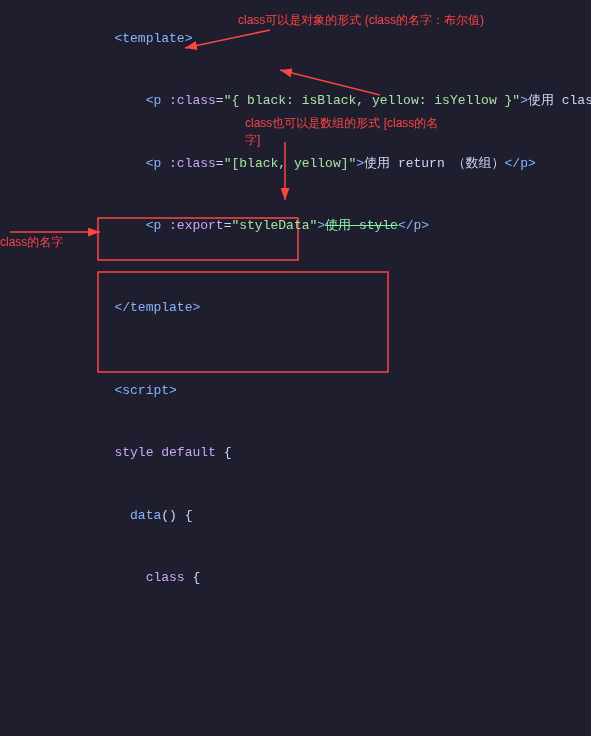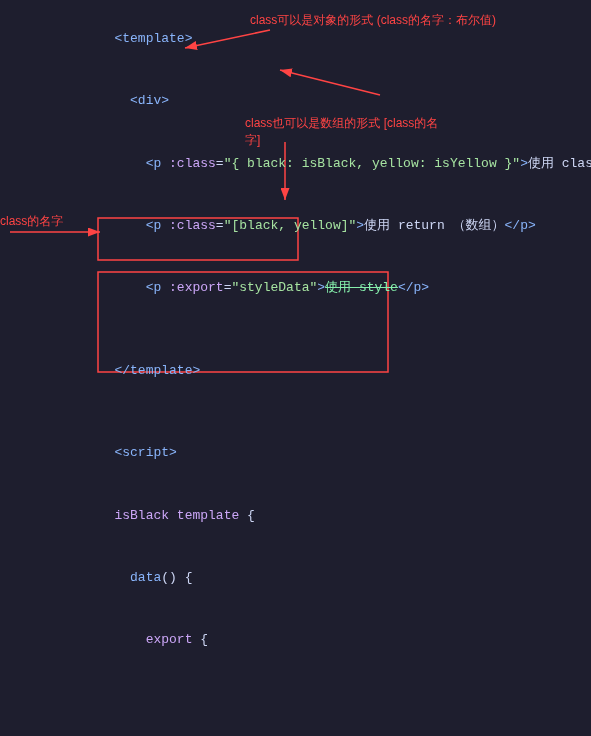--- a/index.html
+++ b/index.html
@@ -88,48 +88,42 @@
 
     <line x1="10" y1="232" x2="100" y2="232" stroke="#ff4444" stroke-width="1.5" marker-end="url(#arrowhead)"></line>
 
     <rect x="98" y="218" width="200" height="42" fill="none" stroke="#ff4444" stroke-width="1.5"></rect>
 
     <rect x="98" y="272" width="290" height="100" fill="none" stroke="#ff4444" stroke-width="1.5"></rect>
 
     <line x1="285" y1="142" x2="285" y2="200" stroke="#ff4444" stroke-width="1.5" marker-end="url(#arrowhead)"></line>
   </svg>
 
-  <div class="annotation-text" style="top:12px; left:238px;margin-left:12px;">
+  <div class="annotation-text" style="top:12px; left:238px;">
     class可以是对象的形式 (class的名字：布尔值)
   </div>
 
   <div class="annotation-text" style="top:95px; left:245px; white-space:normal; max-width:200px;margin-top:20px;">
     class也可以是数组的形式 [class的名字]
   </div>
 
-  <div class="annotation-text" style="top:213px; left:0px;">
+  <div class="annotation-text" style="top:234px; left:0px;">
     class的名字
   </div>
 
 
   <div class="code-area">
 
     <div class="line">
       <span class="line-num"></span>
       <span class="code-content">
         <span class="tag">&lt;template&gt;</span>
       </span>
     </div>
 
-    <div class="line">
-      <span class="line-num"></span>
-      <span class="code-content">
-        <span class="text-white">  </span><span class="tag">&lt;div&gt;</span>
-      </span>
-    </div>
 
     <div class="line">
       <span class="line-num"></span>
       <span class="code-content">
         <span class="text-white">    </span><span class="tag">&lt;p </span><span class="attr">:class</span><span class="text-white">=</span><span class="string">"{ black: isBlack, yellow: isYellow }"</span><span class="tag">&gt;</span><span class="text-white">使用 class</span>
       </span>
     </div>
 
     <div class="line">
       <span class="line-num"></span>
@@ -160,35 +154,35 @@
     <div class="line">
       <span class="line-num"></span>
       <span class="code-content">
         <span class="tag">&lt;script&gt;</span>
       </span>
     </div>
 
     <div class="line">
       <span class="line-num"></span>
       <span class="code-content">
-        <span class="keyword">isBlack </span><span class="keyword">template </span><span class="text-white">{</span>
+        <span class="keyword">style </span><span class="keyword">default </span><span class="text-white">{</span>
       </span>
     </div>
 
     <div class="line">
       <span class="line-num"></span>
       <span class="code-content">
         <span class="text-white">  </span><span class="func">data</span><span class="text-white">() {</span>
       </span>
     </div>
 
     <div class="line">
       <span class="line-num"></span>
       <span class="code-content">
-        <span class="text-white">    </span><span class="keyword">export </span><span class="text-white">{</span>
+        <span class="text-white">    </span><span class="keyword">class </span><span class="text-white">{</span>
       </span>
     </div>
 
     <div class="line">
       <span class="line-num"></span>
       <span class="code-content">
         
       </span>
     </div>
 

